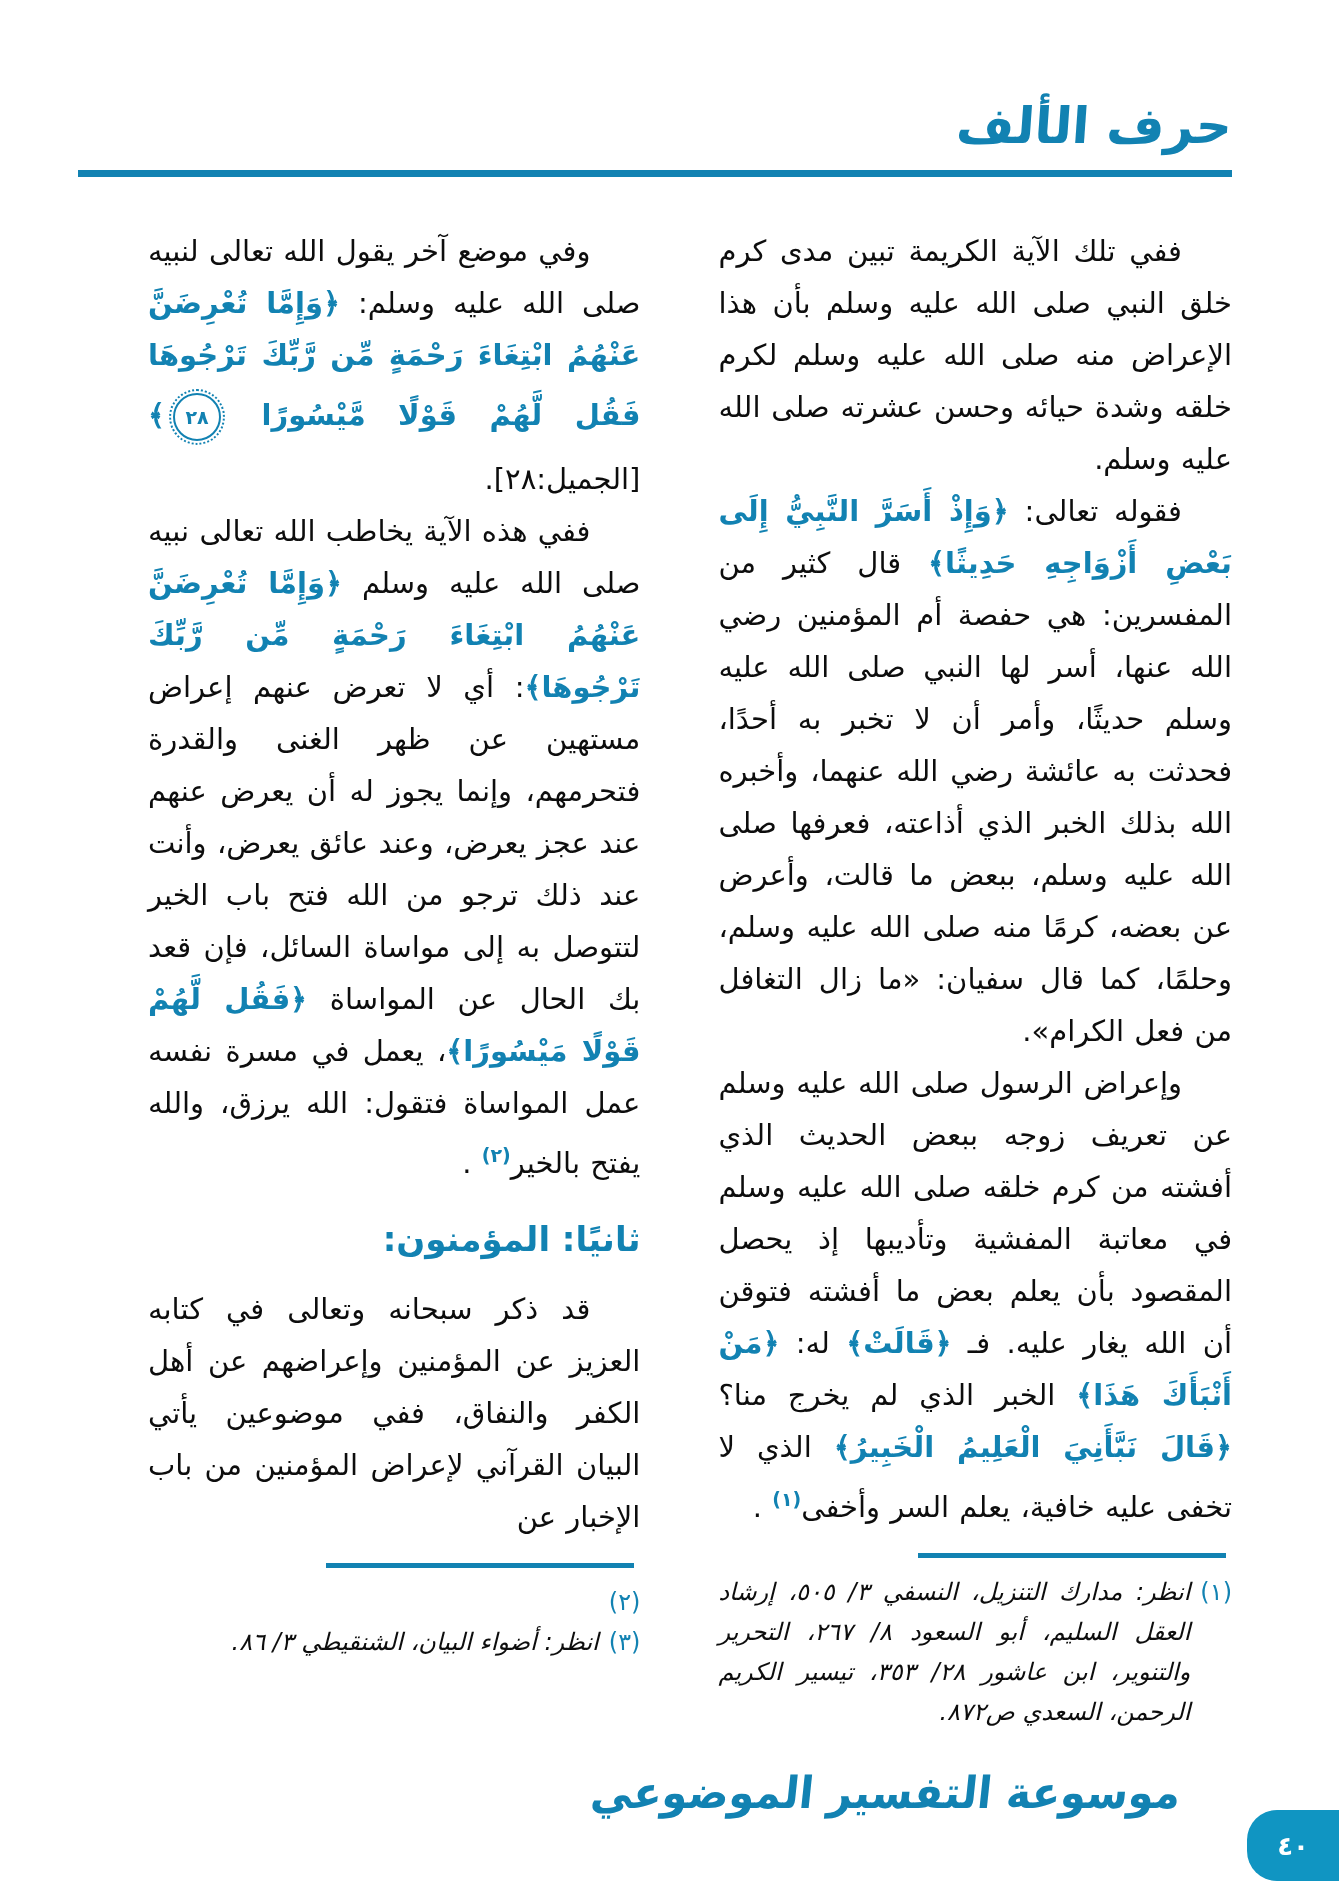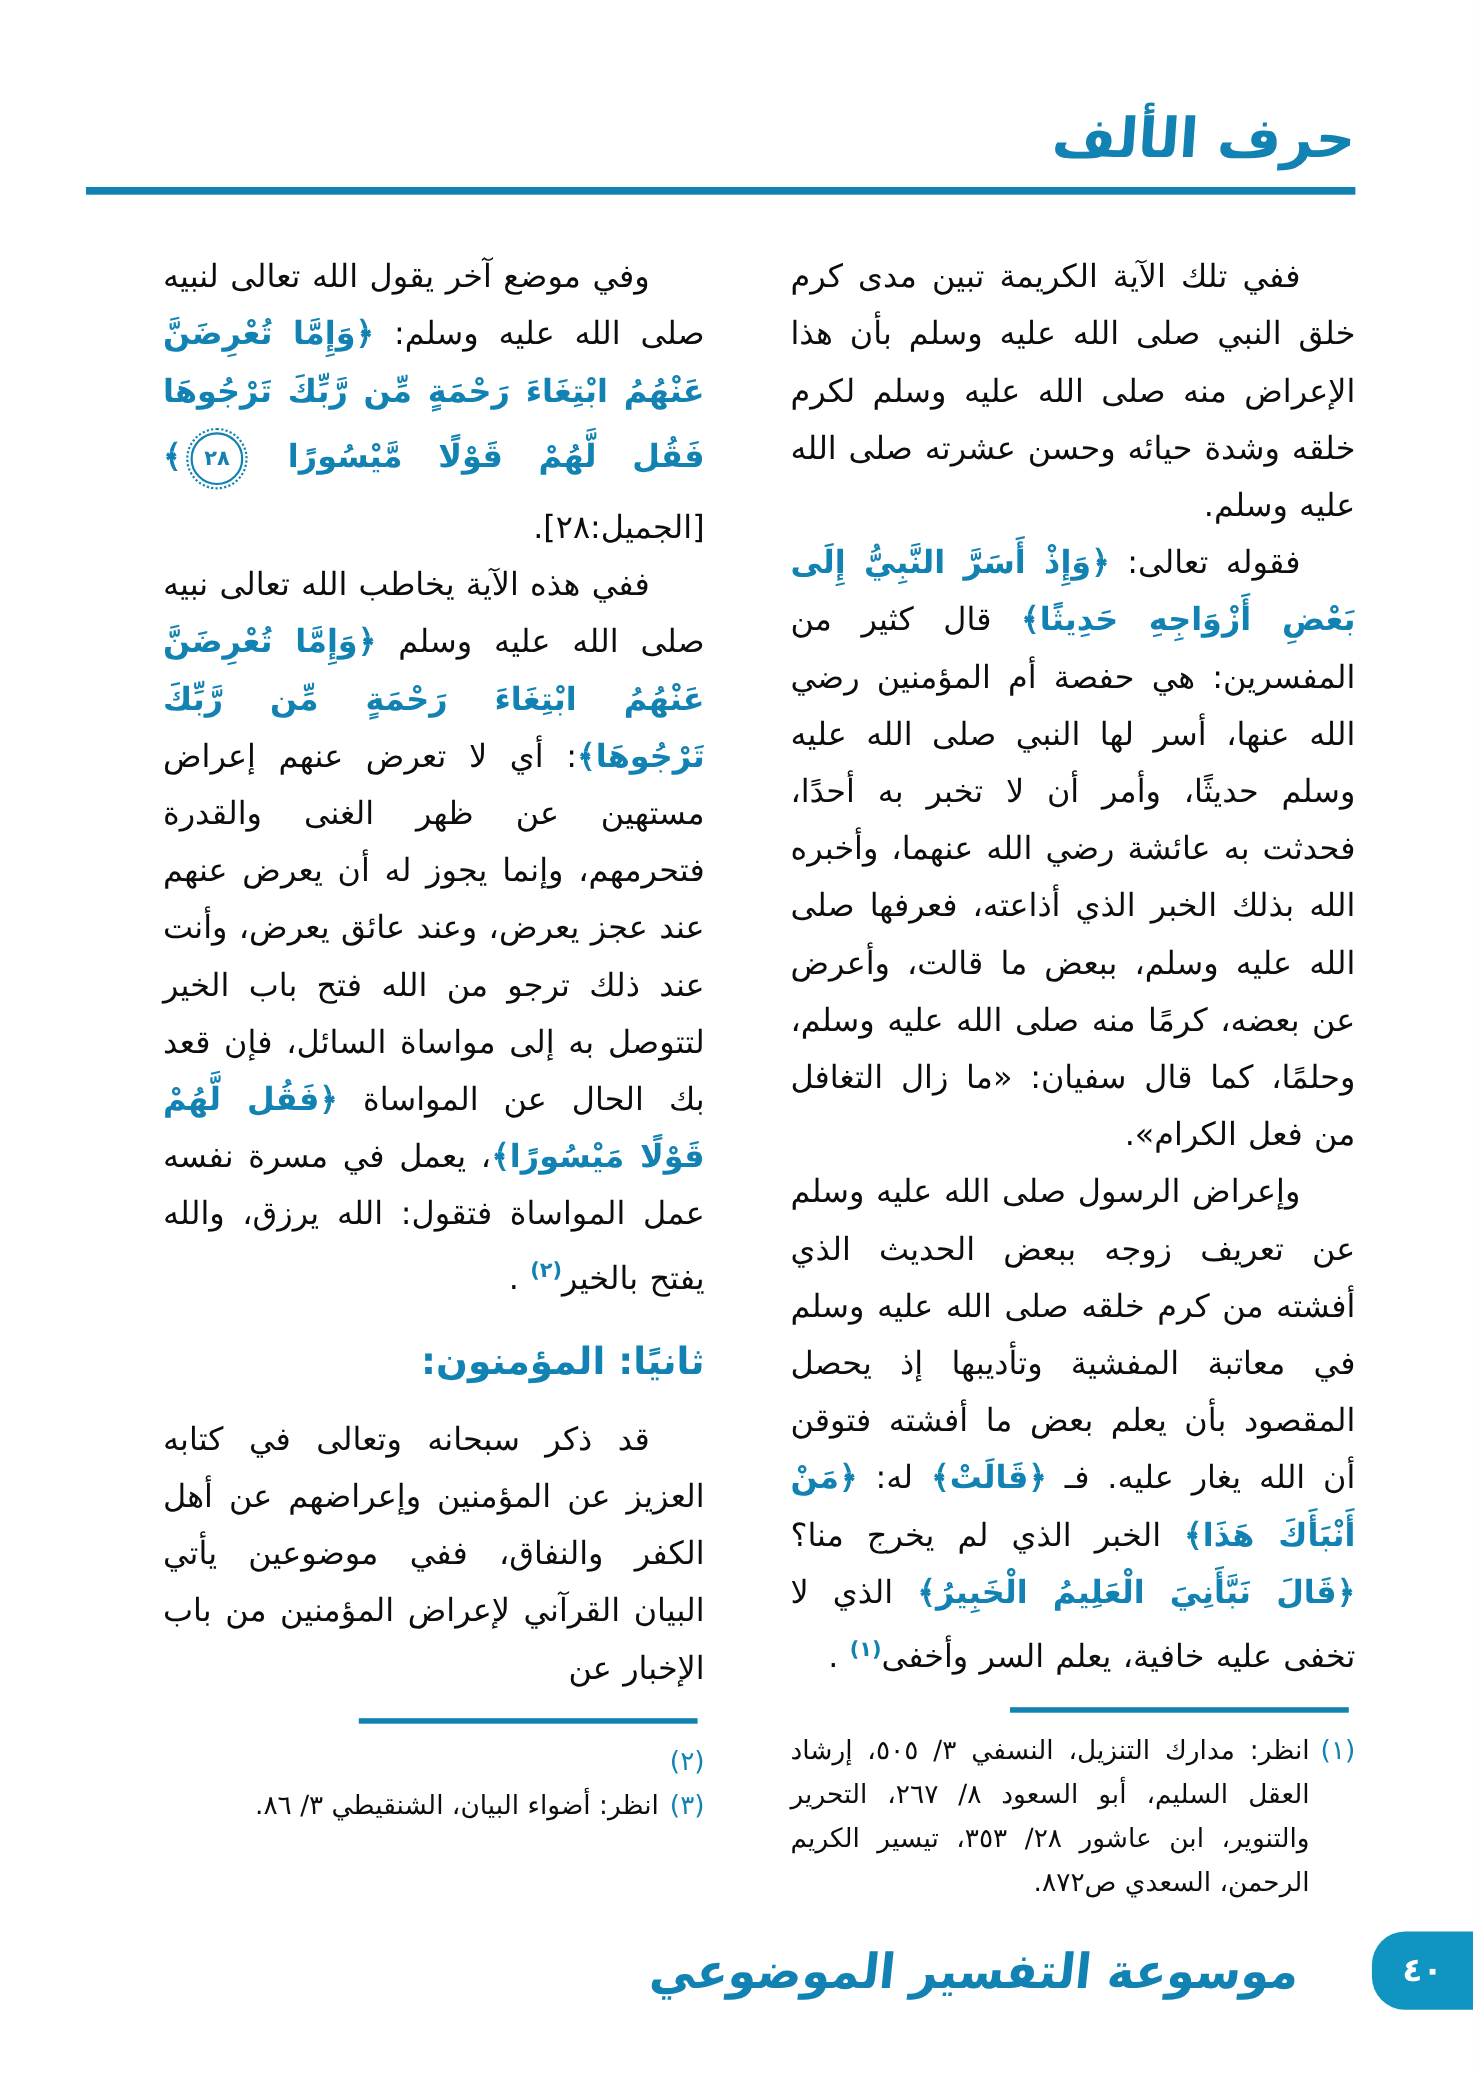--- a/index.html
+++ b/index.html
@@ -105,47 +105,47 @@
     gap:10px;
     font-size:24px;
     line-height:40px;
     text-align:justify;
   }
   .fn-marker{
     color:var(--accent);
     white-space:nowrap;
     flex:0 0 auto;
   }
-  .fn-text{color:var(--ink);}
+  .fn-text{color:var(--ink);font-style:italic;}
   
   .publisher-logo{
     position:absolute;
     top:1768px;
     right:158px;
     color:var(--accent);
     font-size:42px;
     font-weight:bold;
     letter-spacing:-3px;
     transform:skewX(-6deg) scaleY(1.05);
     transform-origin:right;
     white-space:nowrap;
   }
   .page-number-pill{
     position:absolute;
-    top:1756px;
+    top:1810px;
     right:0;
     width:92px;
     height:71px;
     background:var(--pill);
     border-radius:30px 0 0 30px;
     display:flex;
     align-items:center;
     justify-content:center;
     color:#ffffff;
-    font-size:30px;
+    font-size:26px;
     font-weight:bold;
   }
 </style>
 </head>
 <body>
 
 <div class="page">
 
   <header class="page-header">
     <h1 class="page-title">حرف الألف</h1>

